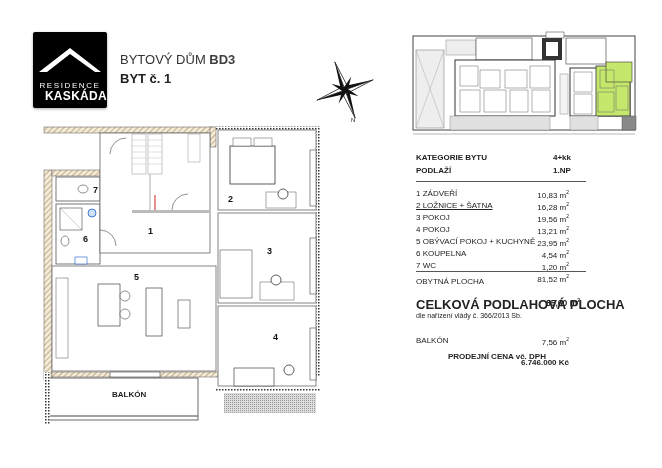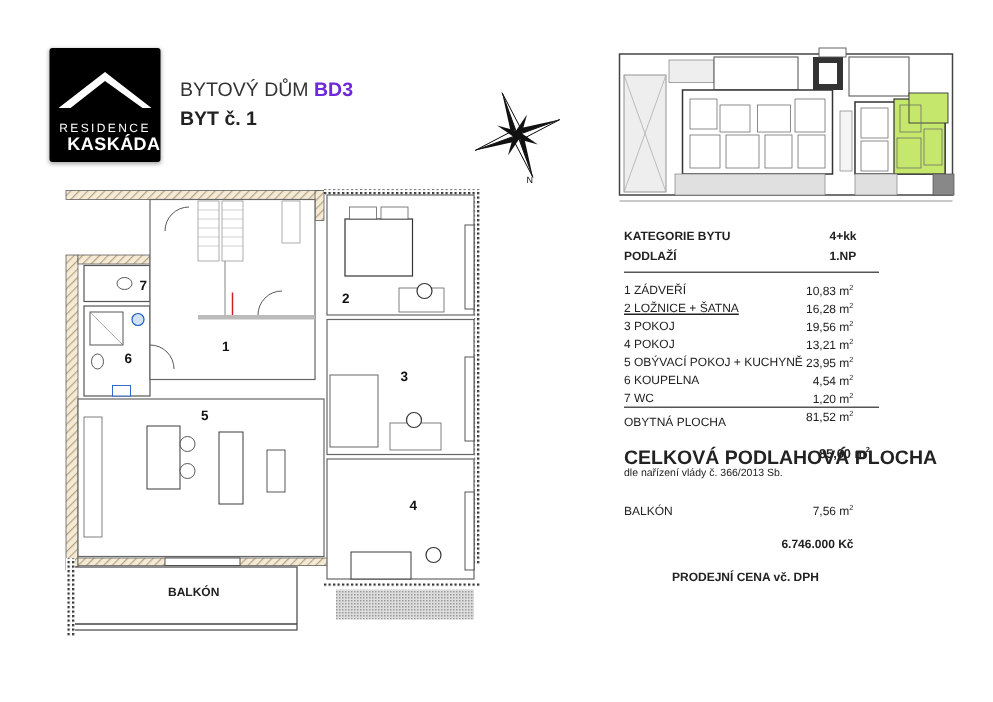--- a/index.html
+++ b/index.html
@@ -6,21 +6,21 @@
   body { width:662px; height:468px; position:relative; overflow:hidden; font-family:"Liberation Sans", sans-serif; color:#222; }
   .abs { position:absolute; }
 
   
   .logo { left:33px; top:32px; width:74px; height:76px; background:#000000; border-radius:2px; box-shadow:0 1px 3px rgba(0,0,0,0.35); overflow:hidden; }
   .logo svg { position:absolute; left:0; top:0; }
   .logo .res { position:absolute; left:0; width:74px; top:49px; text-align:center; color:#fff; font-size:8px; letter-spacing:1.6px; font-family:"Liberation Sans", sans-serif; }
   .logo .kas { position:absolute; left:0; width:74px; top:57px; text-align:right; color:#fff; font-size:12px; font-weight:bold; letter-spacing:0.3px; font-family:"Liberation Sans", sans-serif; }
 
   .title1 { left:120px; top:52px; font-size:13px; color:#333; }
-  .title1 b { color:#6d28d9;margin-top:16px; }
+  .title1 b { color:#404040;margin-top:16px; }
   .title2 { left:120px; top:71px; font-size:13px; font-weight:bold; color:#222; }
 
   
   .spec { font-size:8px; color:#222; }
   .spec .lbl { position:absolute; left:416px; }
   .spec .val { position:absolute; text-align:left; }
   .b { font-weight:bold; }
   .sup { font-size:5px; vertical-align:super; }
   .hr { position:absolute; background:#555; height:1px; }
 
@@ -131,21 +131,21 @@
   <div class="abs lbl" style="top:277px;">OBYTNÁ PLOCHA</div>
   <div class="abs val" style="top:273px; right:93px;"><span>81,52 m</span><span class="sup">2</span></div>
 
   <div class="abs lbl b" style="top:297px; font-size:13px;">CELKOVÁ PODLAHOVÁ PLOCHA</div>
   <div class="abs val b" style="top:297px; right:82px; font-size:8.5px;"><span>85,60 m</span><span class="sup">2</span></div>
   <div class="abs lbl" style="top:312px; font-size:7px;">dle nařízení vlády č. 366/2013 Sb.</div>
 
   <div class="abs lbl" style="top:336px;">BALKÓN</div>
   <div class="abs val" style="top:336px; right:93px;"><span>7,56 m</span><span class="sup">2</span></div>
 
-  <div class="abs lbl b" style="top:380px;padding-left:32px;">PRODEJNÍ CENA vč. DPH</div>
+  <div class="abs lbl b" style="top:352px;padding-left:32px;">PRODEJNÍ CENA vč. DPH</div>
   <div class="abs val b" style="top:358px; right:93px;">6.746.000 Kč</div>
 </div>
 
 <div class="abs plan">
   <svg width="300" height="320" viewBox="0 0 300 320" font-family="Liberation Sans, sans-serif">
     <defs>
       <pattern id="hatch" width="4" height="4" patternUnits="userSpaceOnUse" patternTransform="rotate(45)">
         <rect width="4" height="4" fill="#f3ead8"></rect>
         <line x1="0" y1="0" x2="0" y2="4" stroke="#b9a27a" stroke-width="1.6"></line>
       </pattern>

